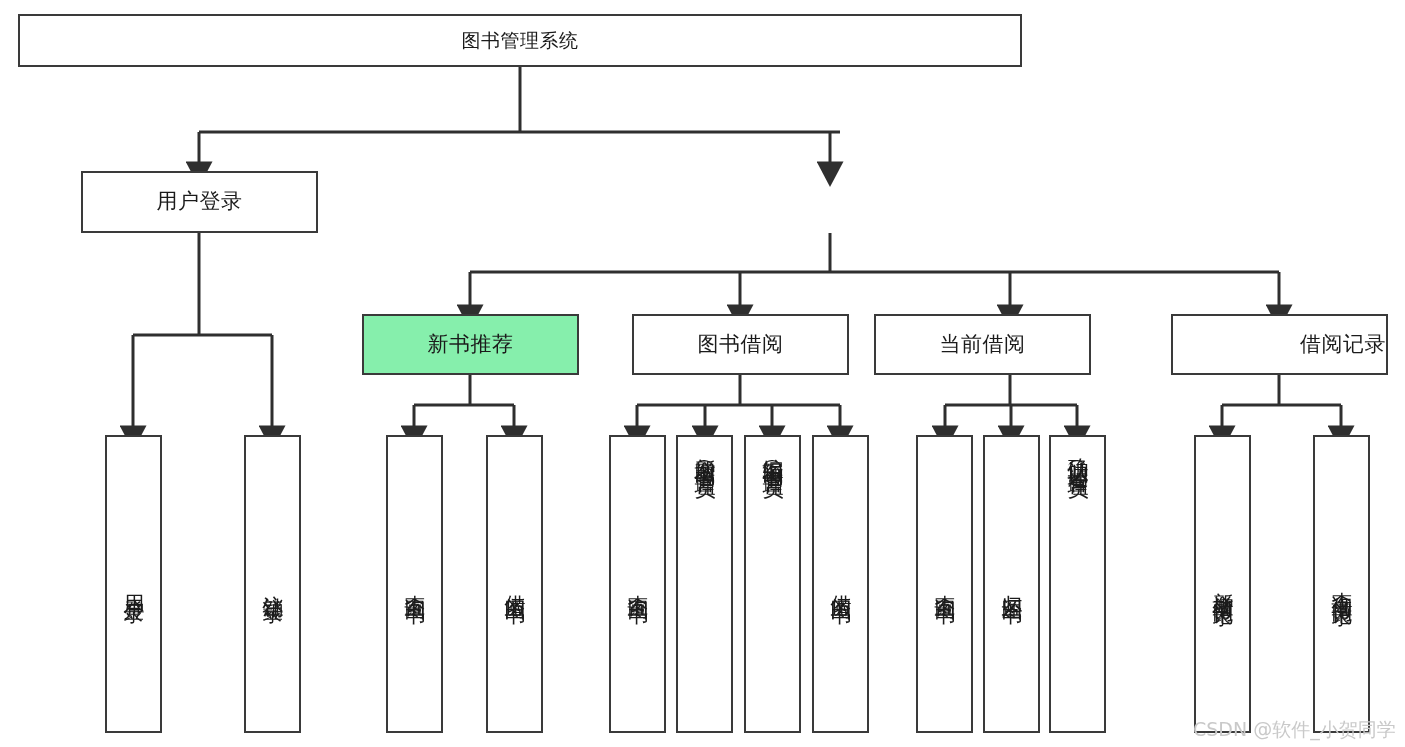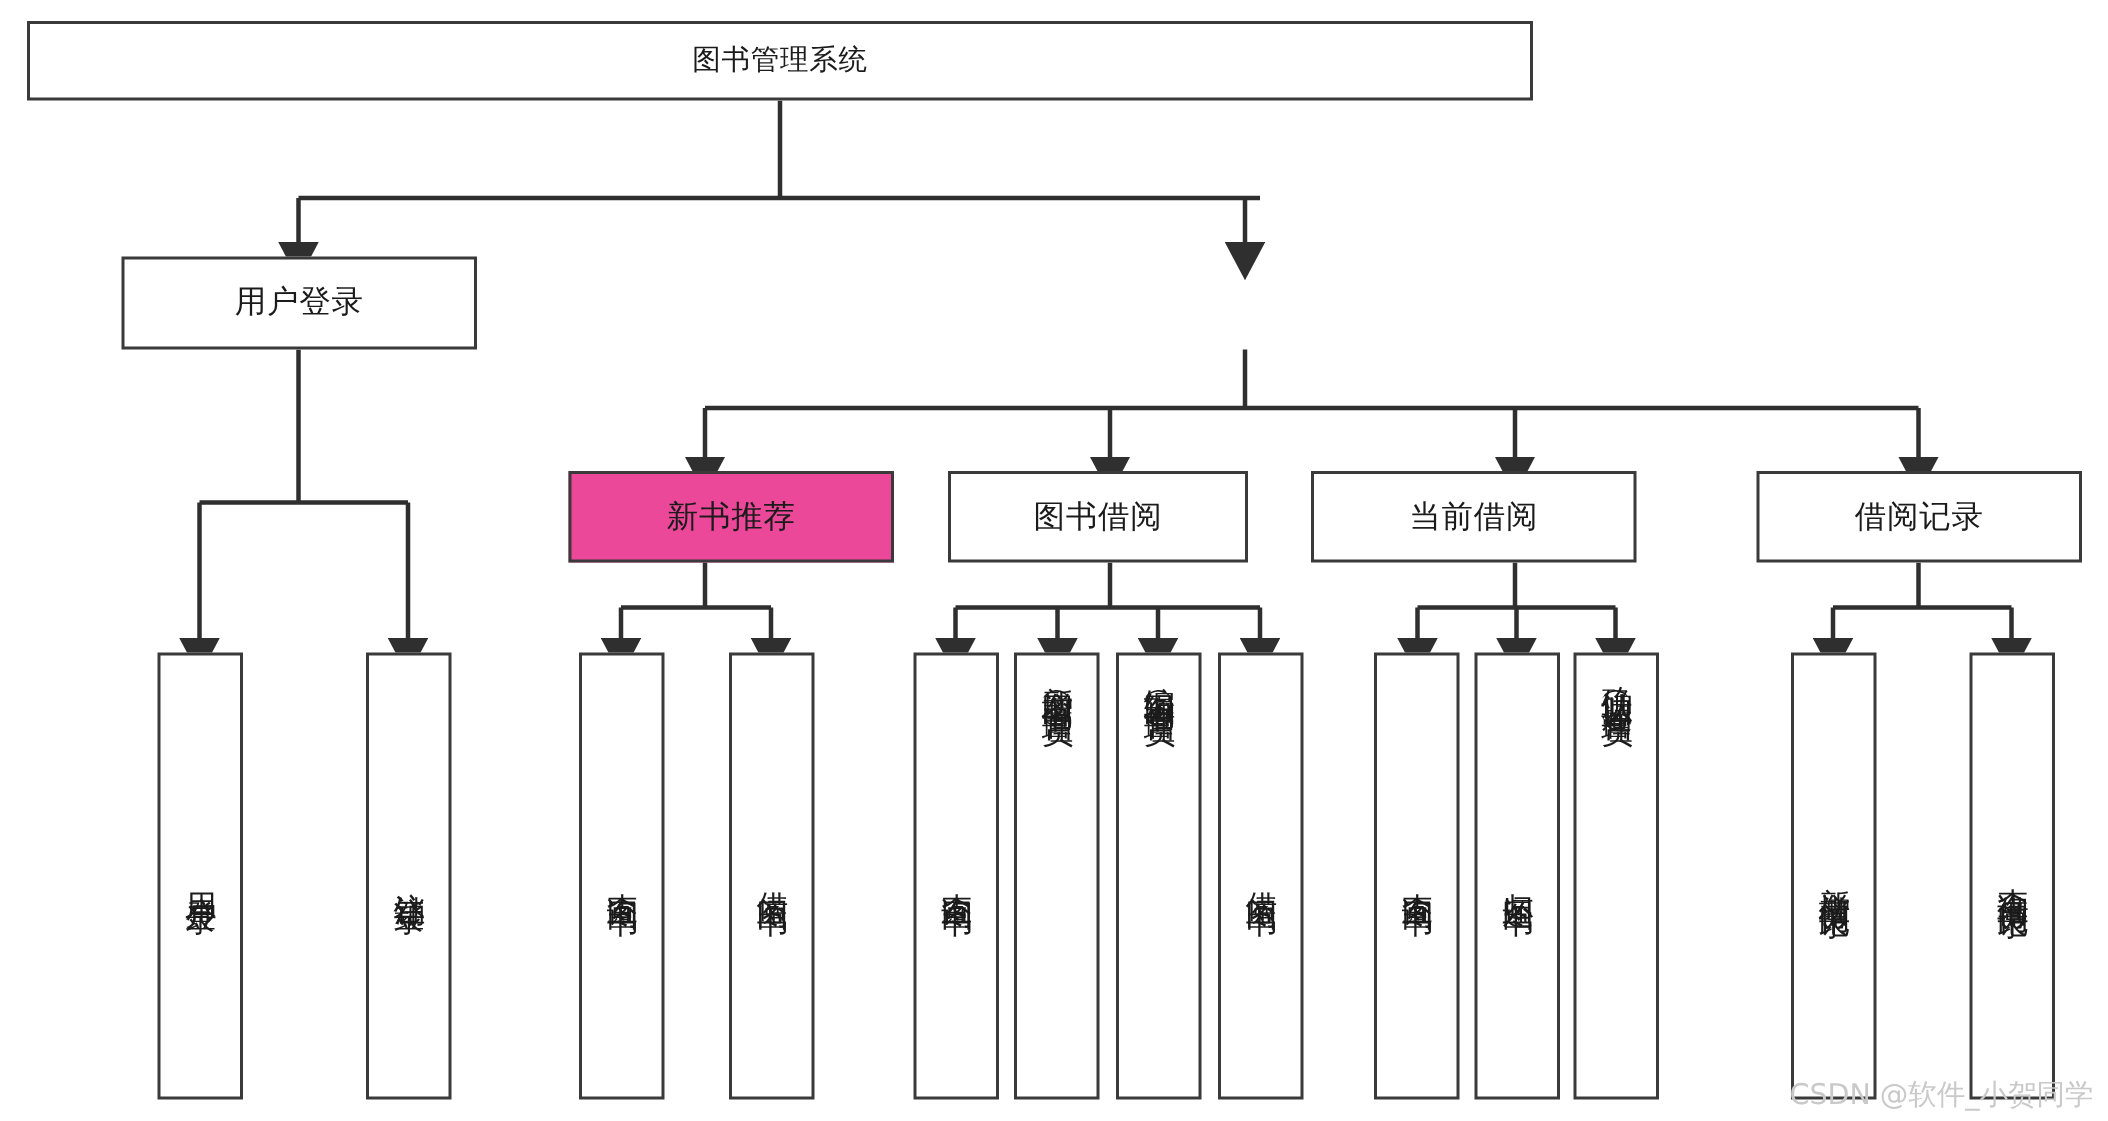--- a/index.html
+++ b/index.html
@@ -146,30 +146,30 @@
   </svg>
 
   <div class="node h-node root" style="left: 18px; top: 14px; width: 1004px; height: 53px; border-color: rgb(58, 58, 58); background: rgb(255, 255, 255);">
     <span class="node-label" style="color: rgb(27, 27, 27);">图书管理系统</span>
   </div>
 
   <div class="node h-node" style="left: 81px; top: 171px; width: 237px; height: 62px; border-color: rgb(58, 58, 58); background: rgb(255, 255, 255);">
     <span class="node-label" style="color: rgb(27, 27, 27);">用户登录</span>
   </div>
 
-  <div class="node h-node" style="left: 362px; top: 314px; width: 217px; height: 61px; border-color: rgb(58, 58, 58); background: #ec4899; margin-left: 17px;">
+  <div class="node h-node" style="left: 362px; top: 314px; width: 217px; height: 61px; border-color: rgb(58, 58, 58); background: #86efac;">
     <span class="node-label" style="color: rgb(27, 27, 27);">新书推荐</span>
   </div>
-  <div class="node h-node" style="left: 632px; top: 314px; width: 200px; height: 61px; border-color: rgb(58, 58, 58); background: rgb(255, 255, 255); align-items: center;">
+  <div class="node h-node" style="left: 632px; top: 314px; width: 217px; height: 61px; border-color: rgb(58, 58, 58); background: rgb(255, 255, 255); align-items: center;">
     <span class="node-label" style="color: rgb(27, 27, 27);">图书借阅</span>
   </div>
   <div class="node h-node" style="left: 874px; top: 314px; width: 217px; height: 61px; border-color: rgb(58, 58, 58); background: rgb(255, 255, 255);">
     <span class="node-label" style="color: rgb(27, 27, 27);">当前借阅</span>
   </div>
-  <div class="node h-node" style="left: 1171px; top: 314px; width: 217px; height: 61px; border-color: rgb(58, 58, 58); background: rgb(255, 255, 255);">
+  <div class="node h-node" style="left: 1171px; top: 314px; width: 217px; height: 61px; border-color: rgb(58, 58, 58); background: rgb(255, 255, 255); justify-content: flex-end;">
     <span class="node-label" style="color: rgb(27, 27, 27);">借阅记录</span>
   </div>
 
   <div class="node v-node centered" style="left: 105px; top: 435px; width: 57px; height: 298px; border-color: rgb(58, 58, 58); background: rgb(255, 255, 255);">
     <span class="node-label" style="color: rgb(27, 27, 27);">用户登录</span>
   </div>
   <div class="node v-node centered" style="left: 244px; top: 435px; width: 57px; height: 298px; border-color: rgb(58, 58, 58); background: rgb(255, 255, 255);">
     <span class="node-label" style="color: rgb(27, 27, 27);">注销登录</span>
   </div>
   <div class="node v-node centered" style="left: 386px; top: 435px; width: 57px; height: 298px; border-color: rgb(58, 58, 58); background: rgb(255, 255, 255);">

